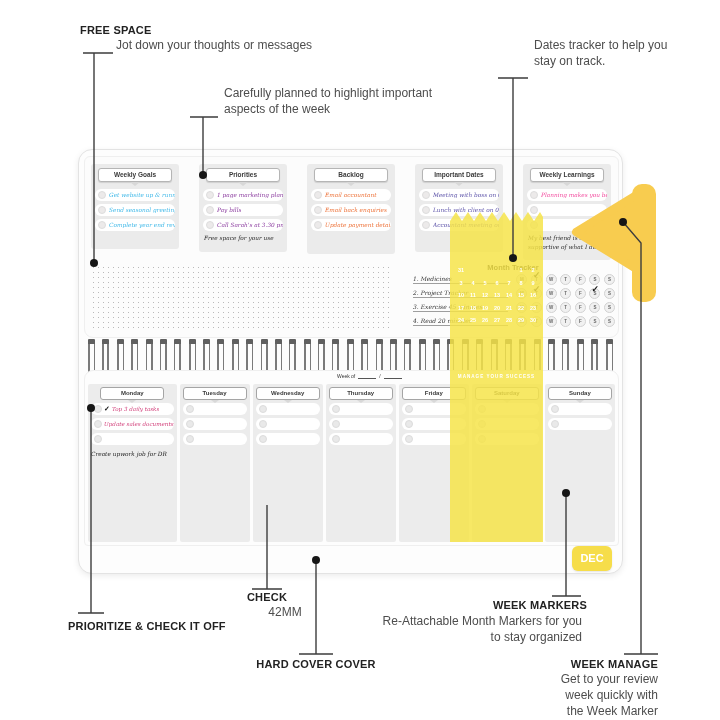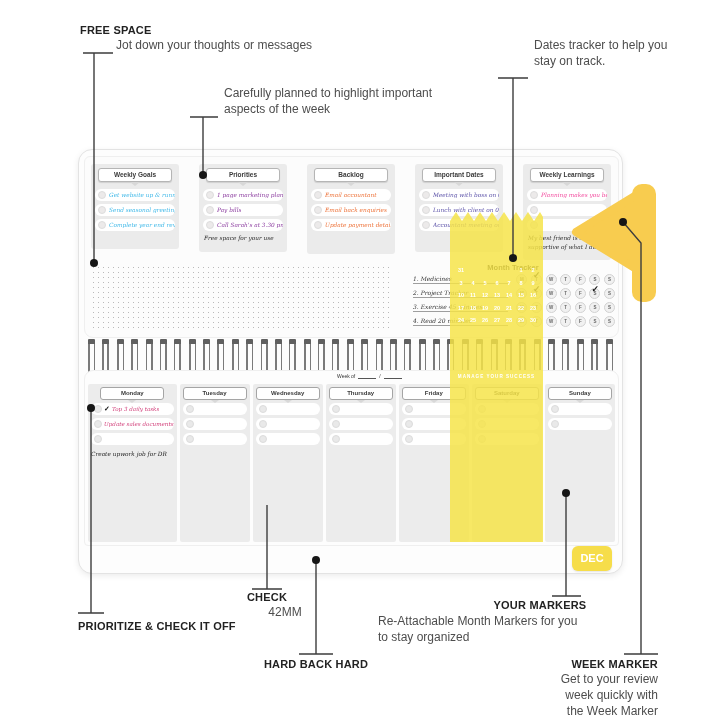--- a/index.html
+++ b/index.html
@@ -5,25 +5,25 @@
   html,body{margin:0;padding:0;background:#fff;}
   .canvas{position:relative;width:720px;height:720px;background:#fff;overflow:hidden;
           font-family:"Liberation Sans",sans-serif;}
   
   .ann{position:absolute;color:#2c2c2c;}
   .ann-title{font-weight:700;font-size:11px;letter-spacing:.2px;color:#222;}
   .ann-desc{font-size:12px;color:#4d4d4d;line-height:1.32;margin-top:2px;margin-left:36px;}
   #ann-free{left:80px;top:24px;width:240px;}
   #ann-focus{left:188px;top:84px;width:252px;}
   #ann-hold{left:498px;top:36px;width:170px;}
-  #ann-prioritize{left:78px;top:620px;width:185px;}
+  #ann-prioritize{left:68px;top:620px;width:185px;}
   #ann-width{left:227px;top:591px;width:80px;text-align:center;}
   #ann-hardback{left:246px;top:658px;width:140px;text-align:center;}
   #ann-month-title{left:470px;top:599px;width:140px;text-align:center;}
-  #ann-month-desc{left:342px;top:612px;width:240px;text-align:left;}
+  #ann-month-desc{left:342px;top:612px;width:240px;text-align:right;}
   #ann-week{left:518px;top:658px;width:140px;text-align:right;}
   
   .connectors{position:absolute;left:0;top:0;z-index:9;pointer-events:none;}
   
   .planner{position:absolute;left:78px;top:149px;width:543px;height:423px;background:#fdfdfd;
            border:1px solid #e3e3e3;border-radius:14px;box-shadow:0 2px 6px rgba(0,0,0,.08);z-index:1;}
   .top-page{position:absolute;left:5px;top:6px;width:533px;height:180px;background:#fcfcfc;
             border:1px solid #efefef;border-radius:6px 6px 9px 9px;}
   .boxes{position:absolute;left:6px;top:7px;width:521px;display:flex;gap:20px;}
   .pbox{width:88px;background:#ebebeb;border-radius:3px;padding-top:4px;box-sizing:border-box;}
@@ -106,30 +106,30 @@
     <div class="ann-desc">Dates tracker to help you stay on track.</div>
   </div>
   <div class="ann" id="ann-prioritize">
     <div class="ann-title">PRIORITIZE &amp; CHECK IT OFF</div>
   </div>
   <div class="ann" id="ann-width">
     <div class="ann-title">CHECK</div>
     <div class="ann-desc">42MM</div>
   </div>
   <div class="ann" id="ann-hardback">
-    <div class="ann-title">HARD BACK HARD</div>
+    <div class="ann-title">HARD COVER COVER</div>
   </div>
   <div class="ann" id="ann-month-title">
-    <div class="ann-title">YOUR MARKERS</div>
+    <div class="ann-title">WEEK MARKERS</div>
   </div>
   <div class="ann" id="ann-month-desc">
     <div class="ann-desc">Re-Attachable Month Markers for you to stay organized</div>
   </div>
   <div class="ann" id="ann-week">
-    <div class="ann-title">WEEK MARKER</div>
+    <div class="ann-title">WEEK MANAGE</div>
     <div class="ann-desc">Get to your review week quickly with the Week Marker</div>
   </div>
 
   <div class="planner">
     <div class="top-page">
       <div class="boxes">
         <div class="pbox" style="--ink: #3eb8e8;">
           <div class="pbox-header">Weekly Goals</div>
           <div class="pbox-items">
             <div class="pitem">

